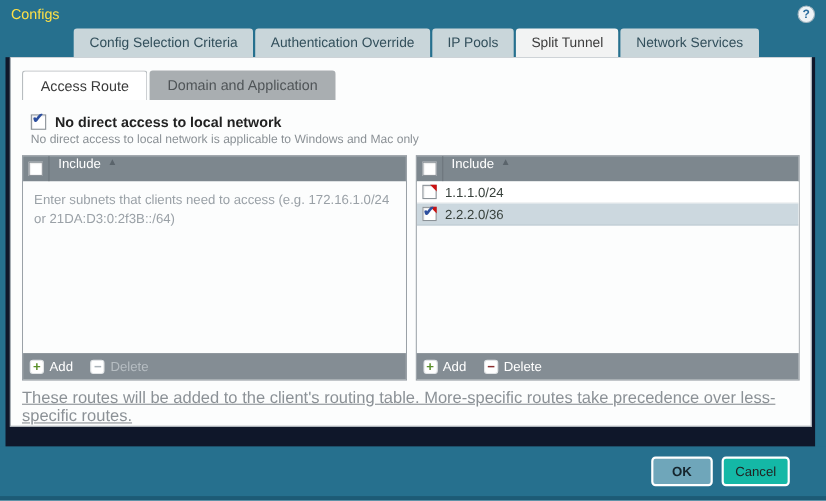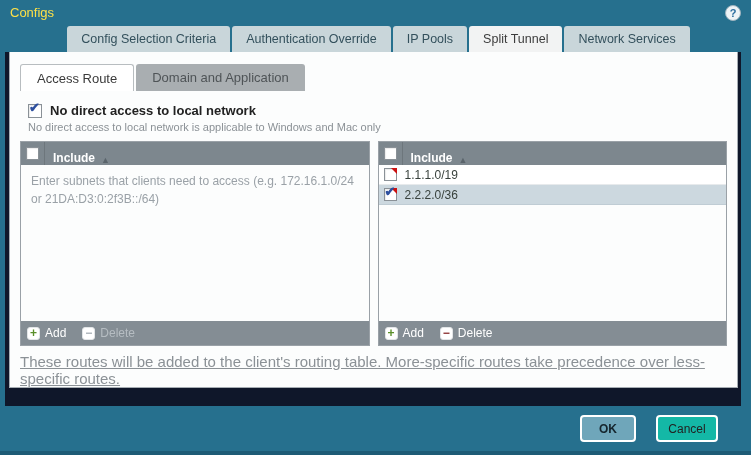--- a/index.html
+++ b/index.html
@@ -36,21 +36,21 @@
   .cb.small { width:13px; height:13px; }
   .cb.mod::before { content:""; position:absolute; top:-1px; right:-1px; border-top:6px solid #cc1111; border-left:6px solid transparent; }
 
   .optionrow { display:flex; align-items:center; margin:12px 0 0 18px; }
   .optionrow .lbl { margin-left:8px; font-size:13px; font-weight:bold; color:#222222; cursor:default; }
   .hint { margin:3px 0 0 18px; font-size:11px; color:#8b9196; }
 
   
   .panels { display:flex; gap:8px; margin:8px 10px 0 10px; }
   .panel { flex:1; border:1px solid #9aa1a7; display:flex; flex-direction:column; height:205px; background:#ffffff; }
-  .panel-header { height:23px; background:#7d878e; display:flex; align-items:flex-end; color:#ffffff; font-size:12px; font-weight:bold; }
+  .panel-header { height:23px; background:#7d878e; display:flex; align-items:flex-start; color:#ffffff; font-size:12px; font-weight:normal; }
   .panel-header .cbwrap { width:24px; display:flex; justify-content:center; align-items:center; border-right:1px solid #6d767c; height:100%; }
   .panel-header .ph-label { margin-left:8px; cursor:pointer; }
   .sort-arrow { color:#5a646b; font-size:9px; margin-left:6px; cursor:pointer; }
   .panel-body { flex:1; overflow:hidden; background:#fcfdfd; }
   .placeholder { padding:8px 10px; font-size:12px; color:#9aa1a7; line-height:1.45; }
   .row { height:20px; display:flex; align-items:center; padding-left:5px; font-size:12px; color:#38413c; border-bottom:1px solid #e7eaec; background:#ffffff; cursor:pointer; }
   .row.selected { background:#ccd8df; border-bottom-color:#bfccd4; }
   .row .val { margin-left:8px; }
 
   .panel-footer { height:24px; background:#848d94; display:flex; align-items:center; padding-left:6px; gap:16px; }
@@ -58,21 +58,21 @@
   .tool-icon { width:13px; height:13px; background:#ffffff; border-radius:3px; display:flex; align-items:center; justify-content:center;
     font-size:12px; font-weight:bold; line-height:13px; border:1px solid #e2e5e7; }
   .tool-icon.plus { color:#5a8f29; }
   .tool-icon.minus { color:#8b2f2f; }
   .tool.disabled { cursor:default; color:#b6bdc2; }
   .tool.disabled .tool-icon { color:#aab2b8; }
 
   .note { margin:7px 10px 0 10px; font-size:15px; color:#8b9196;text-decoration:underline; }
 
   
-  .bottombar { height:53px; background:#26708e; border-bottom:4px solid #1d5b76; display:flex; align-items:center; justify-content:flex-end; padding-right:33px; gap:20px; }
+  .bottombar { height:53px; background:#26708e; border-bottom:4px solid #1d5b76; display:flex; align-items:center; justify-content:flex-end; padding-right:33px; gap:8px; }
   .btn { height:27px; border:2px solid #ffffff; border-radius:4px; font-size:12px; display:flex; align-items:center; justify-content:center; cursor:pointer; }
   .btn-ok { min-width:56px; background:#6fa6ba; color:#15252d; font-weight:bold; }
   .btn-cancel { min-width:62px; background:#14b8a6; color:#222222; }
 </style>
 </head>
 <body>
 
 <div class="dialog">
 
   <div class="titlebar">
@@ -134,21 +134,21 @@
             <div class="panel-header">
               <span class="cbwrap">
                 <span class="cb small"></span>
               </span>
               <span class="ph-label">Include</span>
               <span class="sort-arrow">▲</span>
             </div>
             <div class="panel-body">
               <div class="row">
                 <span class="cb small mod"></span>
-                <span class="val">1.1.1.0/19</span>
+                <span class="val">1.1.1.0/24</span>
               </div>
               <div class="row selected">
                 <span class="cb small mod">
                   <span class="check">✔</span>
                 </span>
                 <span class="val">2.2.2.0/36</span>
               </div>
             </div>
             <div class="panel-footer">
               <span class="tool">

